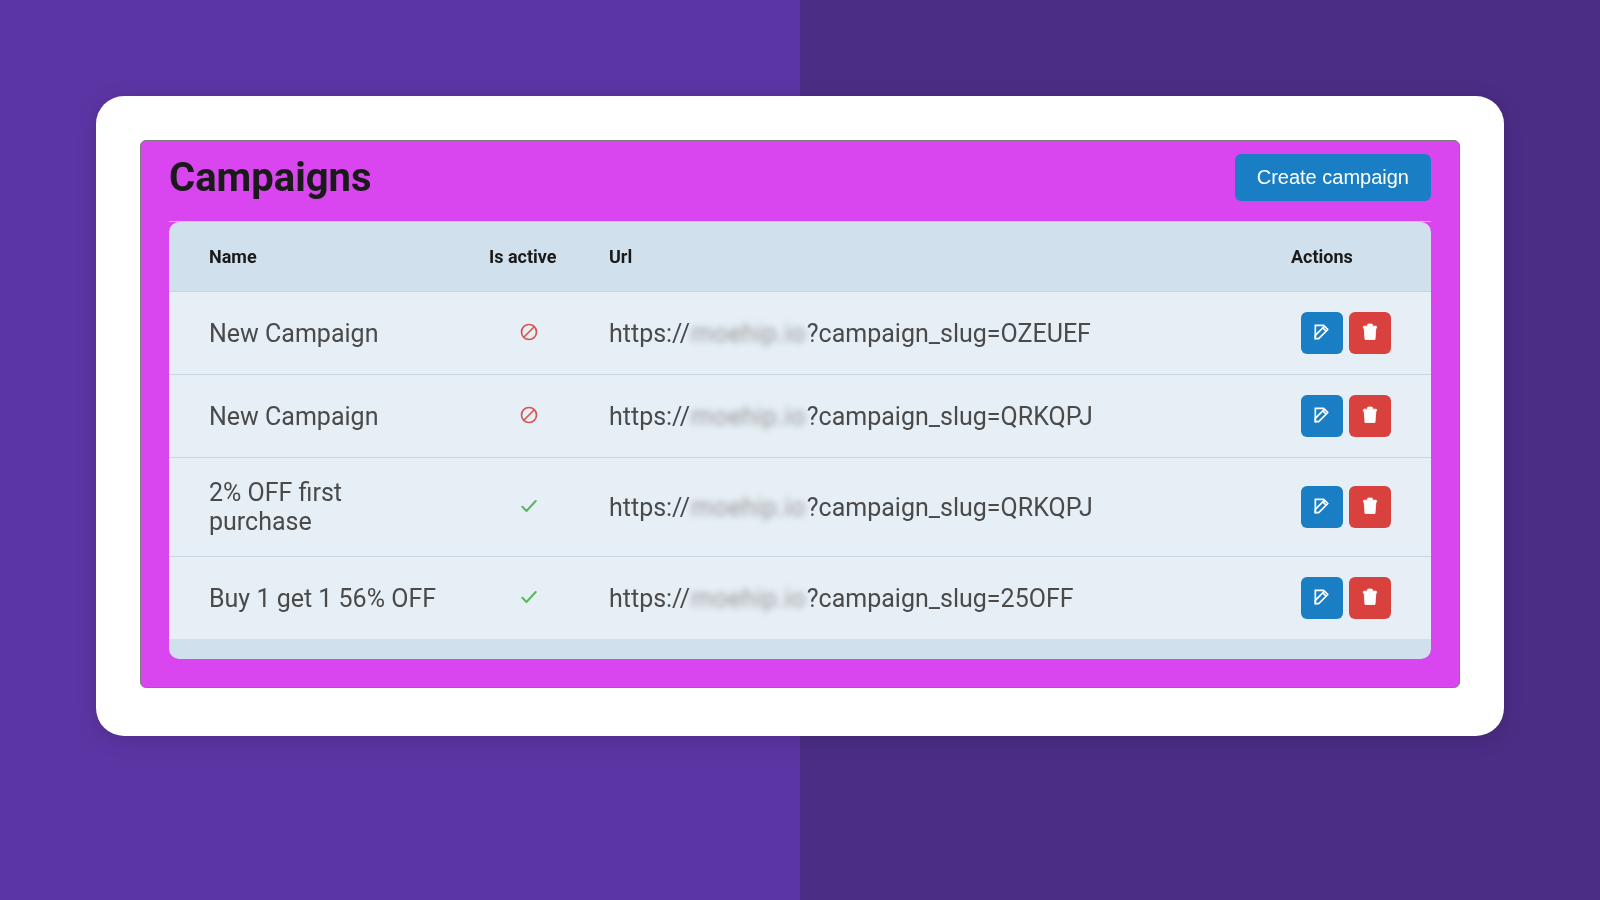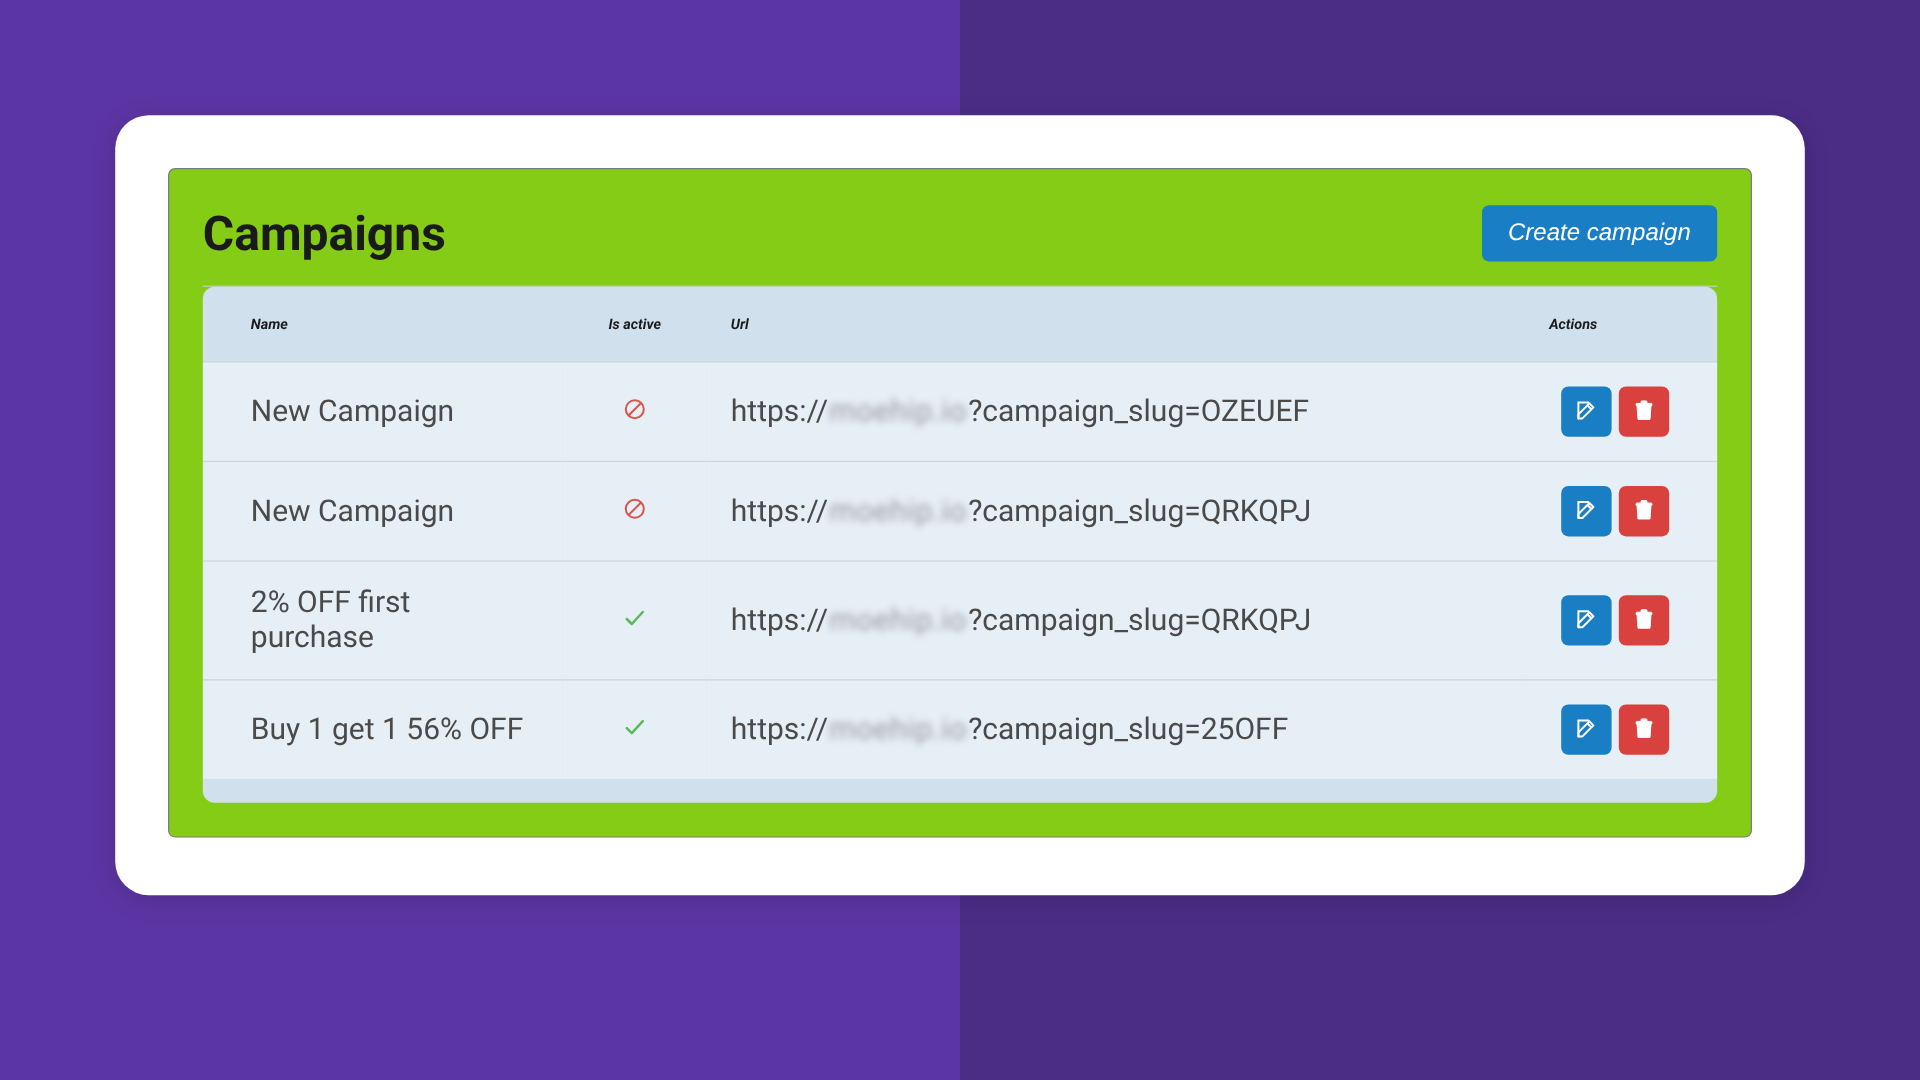--- a/index.html
+++ b/index.html
@@ -23,22 +23,22 @@
     left: 96px;
     width: 1408px;
     background: #ffffff;
     border-radius: 28px;
     padding: 44px 44px 48px 44px;
     box-shadow: 0 4px 20px rgba(0,0,0,0.15);
   }
   .panel {
     border: 1px solid #7b7b7b;
     border-radius: 6px;
-    background: #84cc16;
-    padding: 30px 28px 28px 28px;
+    background: #d946ef;
+    padding: 13px 28px 28px 28px;
   }
   .panel-header {
     display: flex;
     align-items: center;
     justify-content: space-between;
     border-bottom: 1px solid #c9c9c9;
     padding-bottom: 20px;
   }
   .panel-title {
     font-size: 40px;
@@ -47,49 +47,47 @@
   }
   .btn-primary {
     background: #1a7ec4;
     color: #fff;
     border: none;
     border-radius: 6px;
     font-size: 20px;
     font-weight: 500;
     padding: 12px 22px;
     cursor: pointer;
-    font-style: italic;
   }
   .panel-desc {
     font-size: 22px;
     color: #3e3e3e;
     margin-top: 16px;
     margin-bottom: 22px;
   }
   .table-wrap {
     background: #d0e0ed;
     border-radius: 10px;
     padding: 0 0 20px 0;
     overflow: hidden;
   }
   table.campaigns {
     width: 100%;
     border-collapse: collapse;
   }
   table.campaigns th {
     text-align: left;
-    font-size: 12px;
+    font-size: 18px;
     font-weight: 700;
     color: #1a1a1a;
     padding: 24px 20px 24px 20px;
-    font-style: italic;
   }
   table.campaigns th:first-child { padding-left: 40px; }
   table.campaigns th:last-child { padding-right: 40px; }
-  table.campaigns th.col-active { text-align: center; }
+  table.campaigns th.col-active { text-align: left; }
   table.campaigns tbody tr {
     background: #e6eff6;
     border-top: 1px solid #c9d6e0;
   }
   table.campaigns td {
     padding: 20px 20px;
     font-size: 25px;
     color: #4a4a4a;
     vertical-align: middle;
   }

